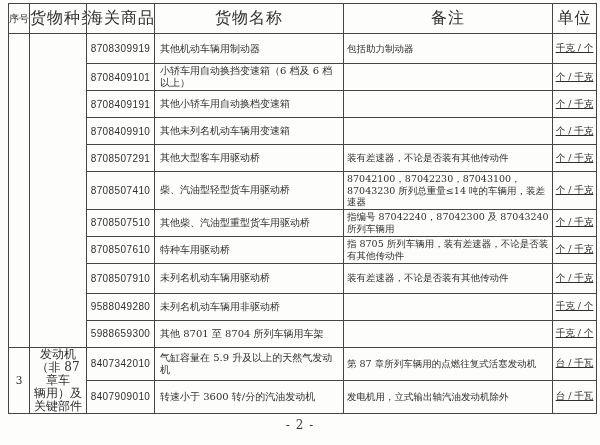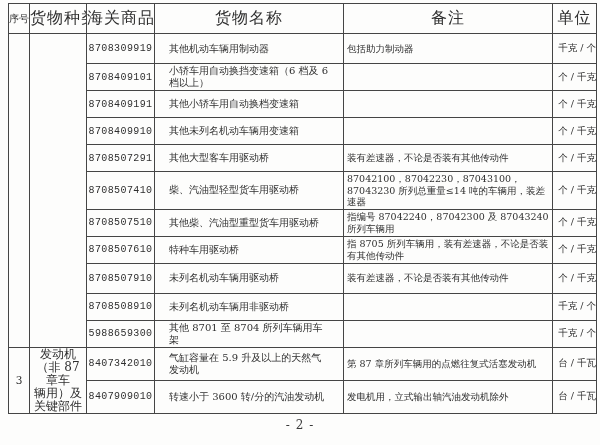--- a/index.html
+++ b/index.html
@@ -52,40 +52,41 @@
     font-size: 12px;
     line-height: 13px;
     padding: 0 1px;
     margin-top: 32px;
   }
   td.c-code {
     text-align: center;
     font-size: 10px;
     letter-spacing: 0.4px;
     padding: 0;
-    font-family: Liberation Mono, monospace;
+    font-family: Liberation Sans, sans-serif;
   }
   td.c-name {
     text-align: left;
     font-size: 10px;
     line-height: 12px;
-    padding: 1px 14px;
+    padding: 1px 5px;
   }
   td.c-remark {
     text-align: left;
     font-size: 9.5px;
     line-height: 11.5px;
     padding: 1px 3px;
     margin-left: 12px;
   }
   td.c-unit {
-    text-align: right;
+    text-align: center;
     font-size: 9.5px;
     white-space: nowrap;
     padding: 0;
+    text-decoration: underline;
   }
   .page-num {
     position: absolute;
     left: 0; right: 0;
     top: 418px;
     text-align: center;
     font-size: 12px;
     letter-spacing: 1px;
     color: #3a3a3a;
   }
@@ -164,21 +165,21 @@
         <td class="c-remark">指 8705 所列车辆用，装有差速器，不论是否装有其他传动件</td>
         <td class="c-unit">个 / 千克</td>
       </tr>
       <tr class="tall">
         <td class="c-code">8708507910</td>
         <td class="c-name">未列名机动车辆用驱动桥</td>
         <td class="c-remark">装有差速器，不论是否装有其他传动件</td>
         <td class="c-unit">个 / 千克</td>
       </tr>
       <tr>
-        <td class="c-code">8708508910</td>
+        <td class="c-code">9588049280</td>
         <td class="c-name">未列名机动车辆用非驱动桥</td>
         <td class="c-remark"></td>
         <td class="c-unit">千克 / 个</td>
       </tr>
       <tr>
         <td class="c-code">5988659300</td>
         <td class="c-name">其他 8701 至 8704 所列车辆用车架</td>
         <td class="c-remark"></td>
         <td class="c-unit">千克 / 个</td>
       </tr>

